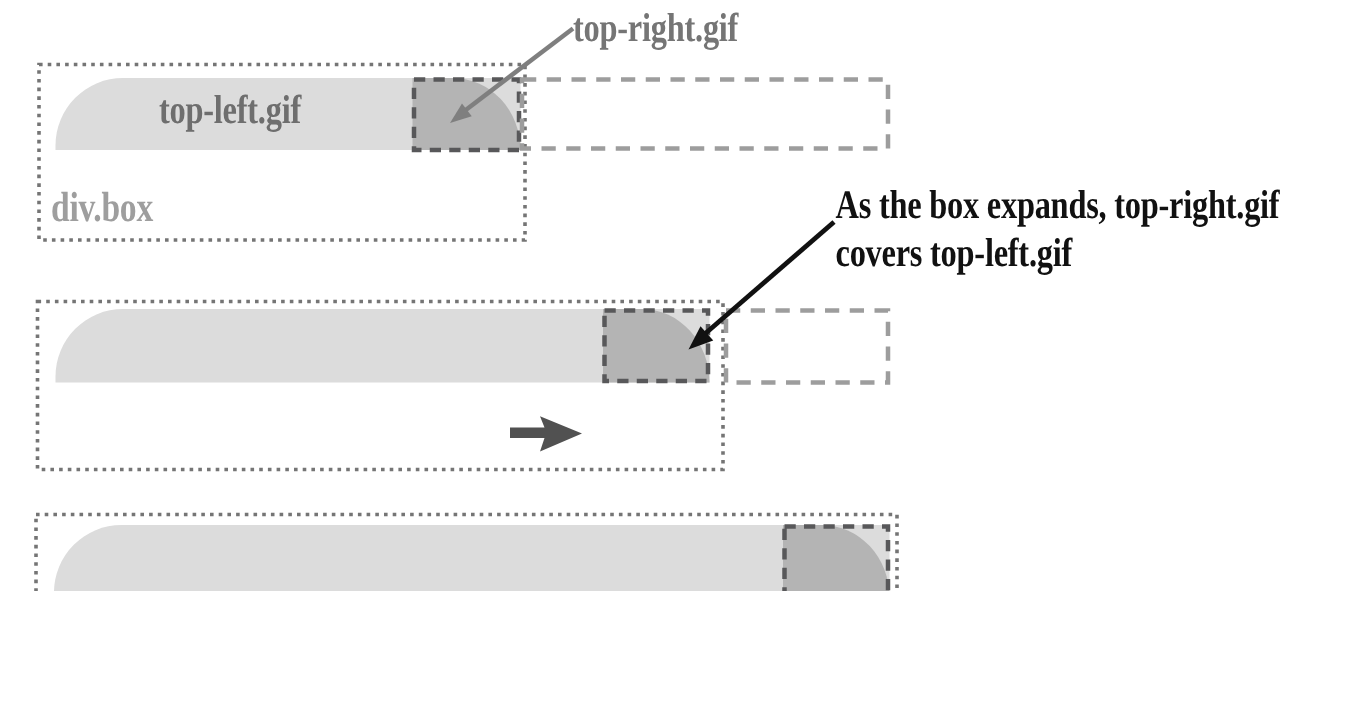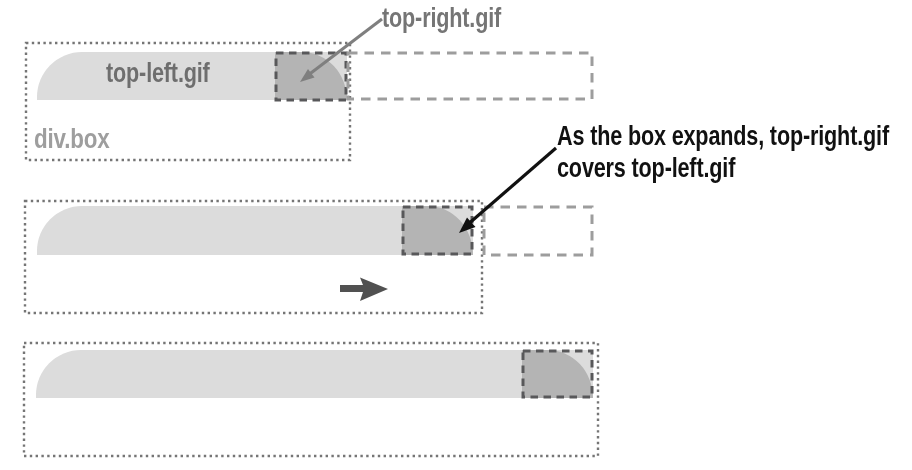--- a/index.html
+++ b/index.html
@@ -1,18 +1,18 @@
 <!DOCTYPE html>
 <html style="--bar-fill: #dcdcdc; --corner-fill: #b4b4b4; --dotted-border: #757575; --dashed-dark: #58585a; --dashed-light: #9d9d9d; --arrow-gray: #7f7f7f; --arrow-dark: #515151; --annotation-text: #111111; --label-dark-gray: #6e6e6e; --label-light-gray: #9e9e9e; --label-medium-gray: #757575;"><head>
 <meta charset="utf-8">
 <style>
   html, body { margin:0; padding:0; background:#ffffff; }
   .canvas {
-    position:relative; width:912px; height:470px; background:#ffffff;
-    font-family:Liberation Sans, sans-serif; overflow:hidden;
+    position:relative; width:912px; height:394px; background:#ffffff;
+    font-family:Liberation Serif, serif; overflow:hidden;
   }
   svg.layer { position:absolute; left:0; top:0; }
 
   
   .box-dotted   { fill:none; stroke:var(--dotted-border,#757575); stroke-width:2.4; stroke-dasharray:2.4 3.4; }
   .bar-fill     { fill:var(--bar-fill,#dcdcdc); }
   .corner-fill  { fill:var(--corner-fill,#b4b4b4); }
   .rect-dash-dark  { fill:none; stroke:var(--dashed-dark,#58585a);  stroke-width:3; stroke-dasharray:7.5 5.5; }
   .rect-dash-light { fill:none; stroke:var(--dashed-light,#9d9d9d); stroke-width:3; stroke-dasharray:9.5 7; }
   .arrow-gray-line  { stroke:var(--arrow-gray,#7f7f7f); stroke-width:3; fill:none; }

